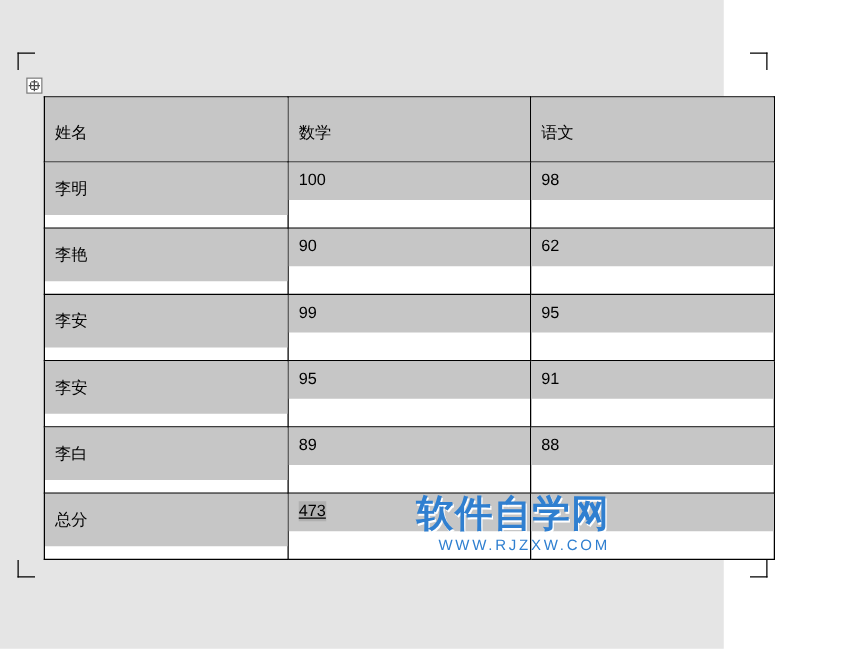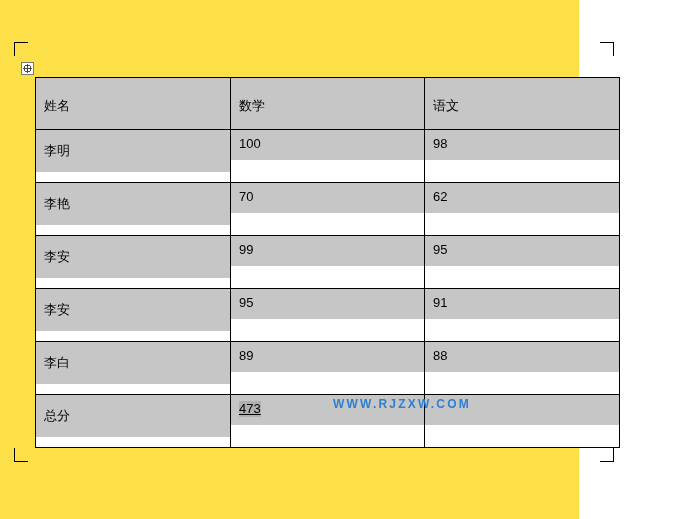--- a/index.html
+++ b/index.html
@@ -15,21 +15,21 @@
     position: relative;
   }
 
   
   #doc-page {
     position: absolute;
     left: 0;
     top: 0;
     width: 579px;
     height: 519px;
-    background: #fde047;
+    background: #e5e5e5;
   }
 
   
   .margin-mark {
     position: absolute;
     width: 14px;
     height: 14px;
     pointer-events: none;
   }
   .margin-mark::before,
@@ -195,24 +195,24 @@
   #watermark .wm-main {
     font-size: 30px;
     font-weight: bold;
     color: #2f7fd0;
     letter-spacing: 1px;
     text-shadow: 1px 1px 0 #ffffff;
     line-height: 1.05;
   }
   #watermark .wm-sub {
     font-size: 12px;
-    font-weight: bold;
+    font-weight: normal;
     color: #2f7fd0;
     letter-spacing: 2.2px;
-    text-align: center;
+    text-align: right;
     margin-top: 1px;
   }
 </style>
 </head>
 <body>
 
 <div id="doc-page">
 
   <div class="margin-mark" id="mark-tl" style="left:14px; top:42px;"></div>
   <div class="margin-mark" id="mark-tr" style="left:600px; top:42px;"></div>
@@ -265,21 +265,21 @@
         </td>
       </tr>
 
       <tr class="body-row">
         <td class="name-cell partial">
           <span class="shade"></span>
           <span class="txt">李艳</span>
         </td>
         <td class="val-cell">
           <span class="shade"></span>
-          <span class="txt">70</span>
+          <span class="txt">90</span>
         </td>
         <td class="val-cell">
           <span class="shade"></span>
           <span class="txt">62</span>
         </td>
       </tr>
 
       <tr class="body-row">
         <td class="name-cell partial">
           <span class="shade"></span>
@@ -336,16 +336,17 @@
         </td>
         <td class="val-cell">
           <span class="shade"></span>
           <span class="txt"></span>
         </td>
       </tr>
     </tbody>
   </table>
 
   <div id="watermark">
+    <div class="wm-main">软件自学网</div>
     <div class="wm-sub">WWW.RJZXW.COM</div>
   </div>
 
 </div>
 
 </body></html>

